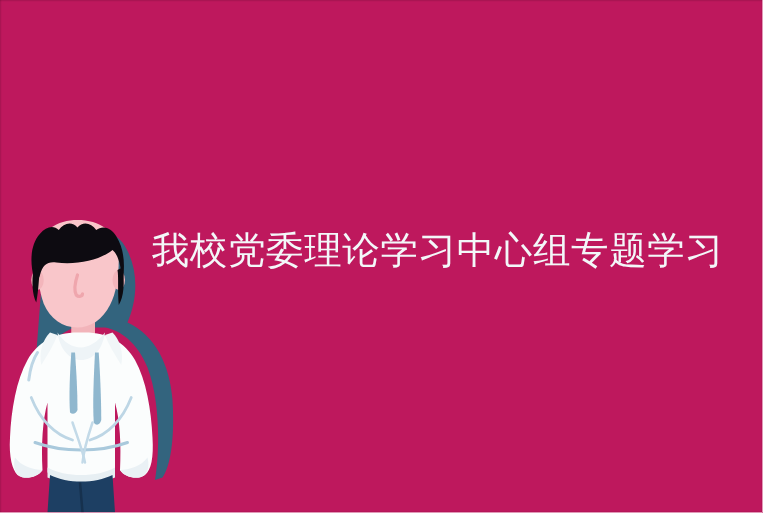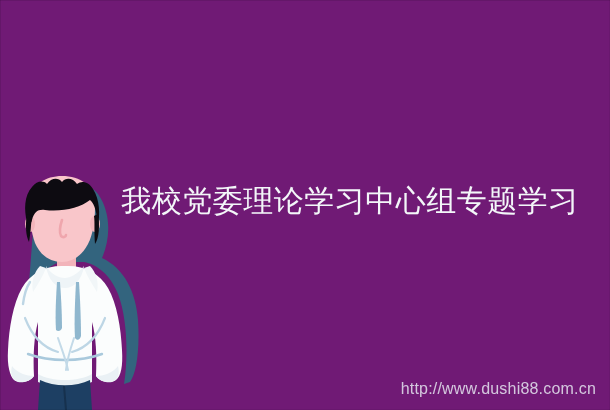--- a/index.html
+++ b/index.html
@@ -5,21 +5,21 @@
   html, body {
     margin: 0;
     padding: 0;
     background: #ffffff;
   }
   #poster {
     position: relative;
     width: 610px;
     height: 410px;
     overflow: hidden;
-    background: #701a75;
+    background: #be185d;
     font-family: "Liberation Sans", "DejaVu Sans", sans-serif;
   }
   
   #poster::after {
     content: "";
     position: absolute;
     inset: 0;
     pointer-events: none;
     box-shadow: inset 0 1px 0 rgba(0,0,0,0.10),
                 inset 1px 0 0 rgba(0,0,0,0.10),
@@ -147,15 +147,14 @@
 
       <path d="M40 210 C54 217, 76 217, 90 210 L92 240 L38 240 Z" fill="#1d3f63"></path>
       <path d="M64 216 L66 240" fill="none" stroke="#16314e" stroke-width="2"></path>
     </svg>
   </div>
 
   <div class="headline">
     <span>我校党委理论学习中心组专题学习</span>
   </div>
 
-  <div class="watermark">http://www.dushi88.com.cn</div>
 
 </div>
 
 </body></html>

